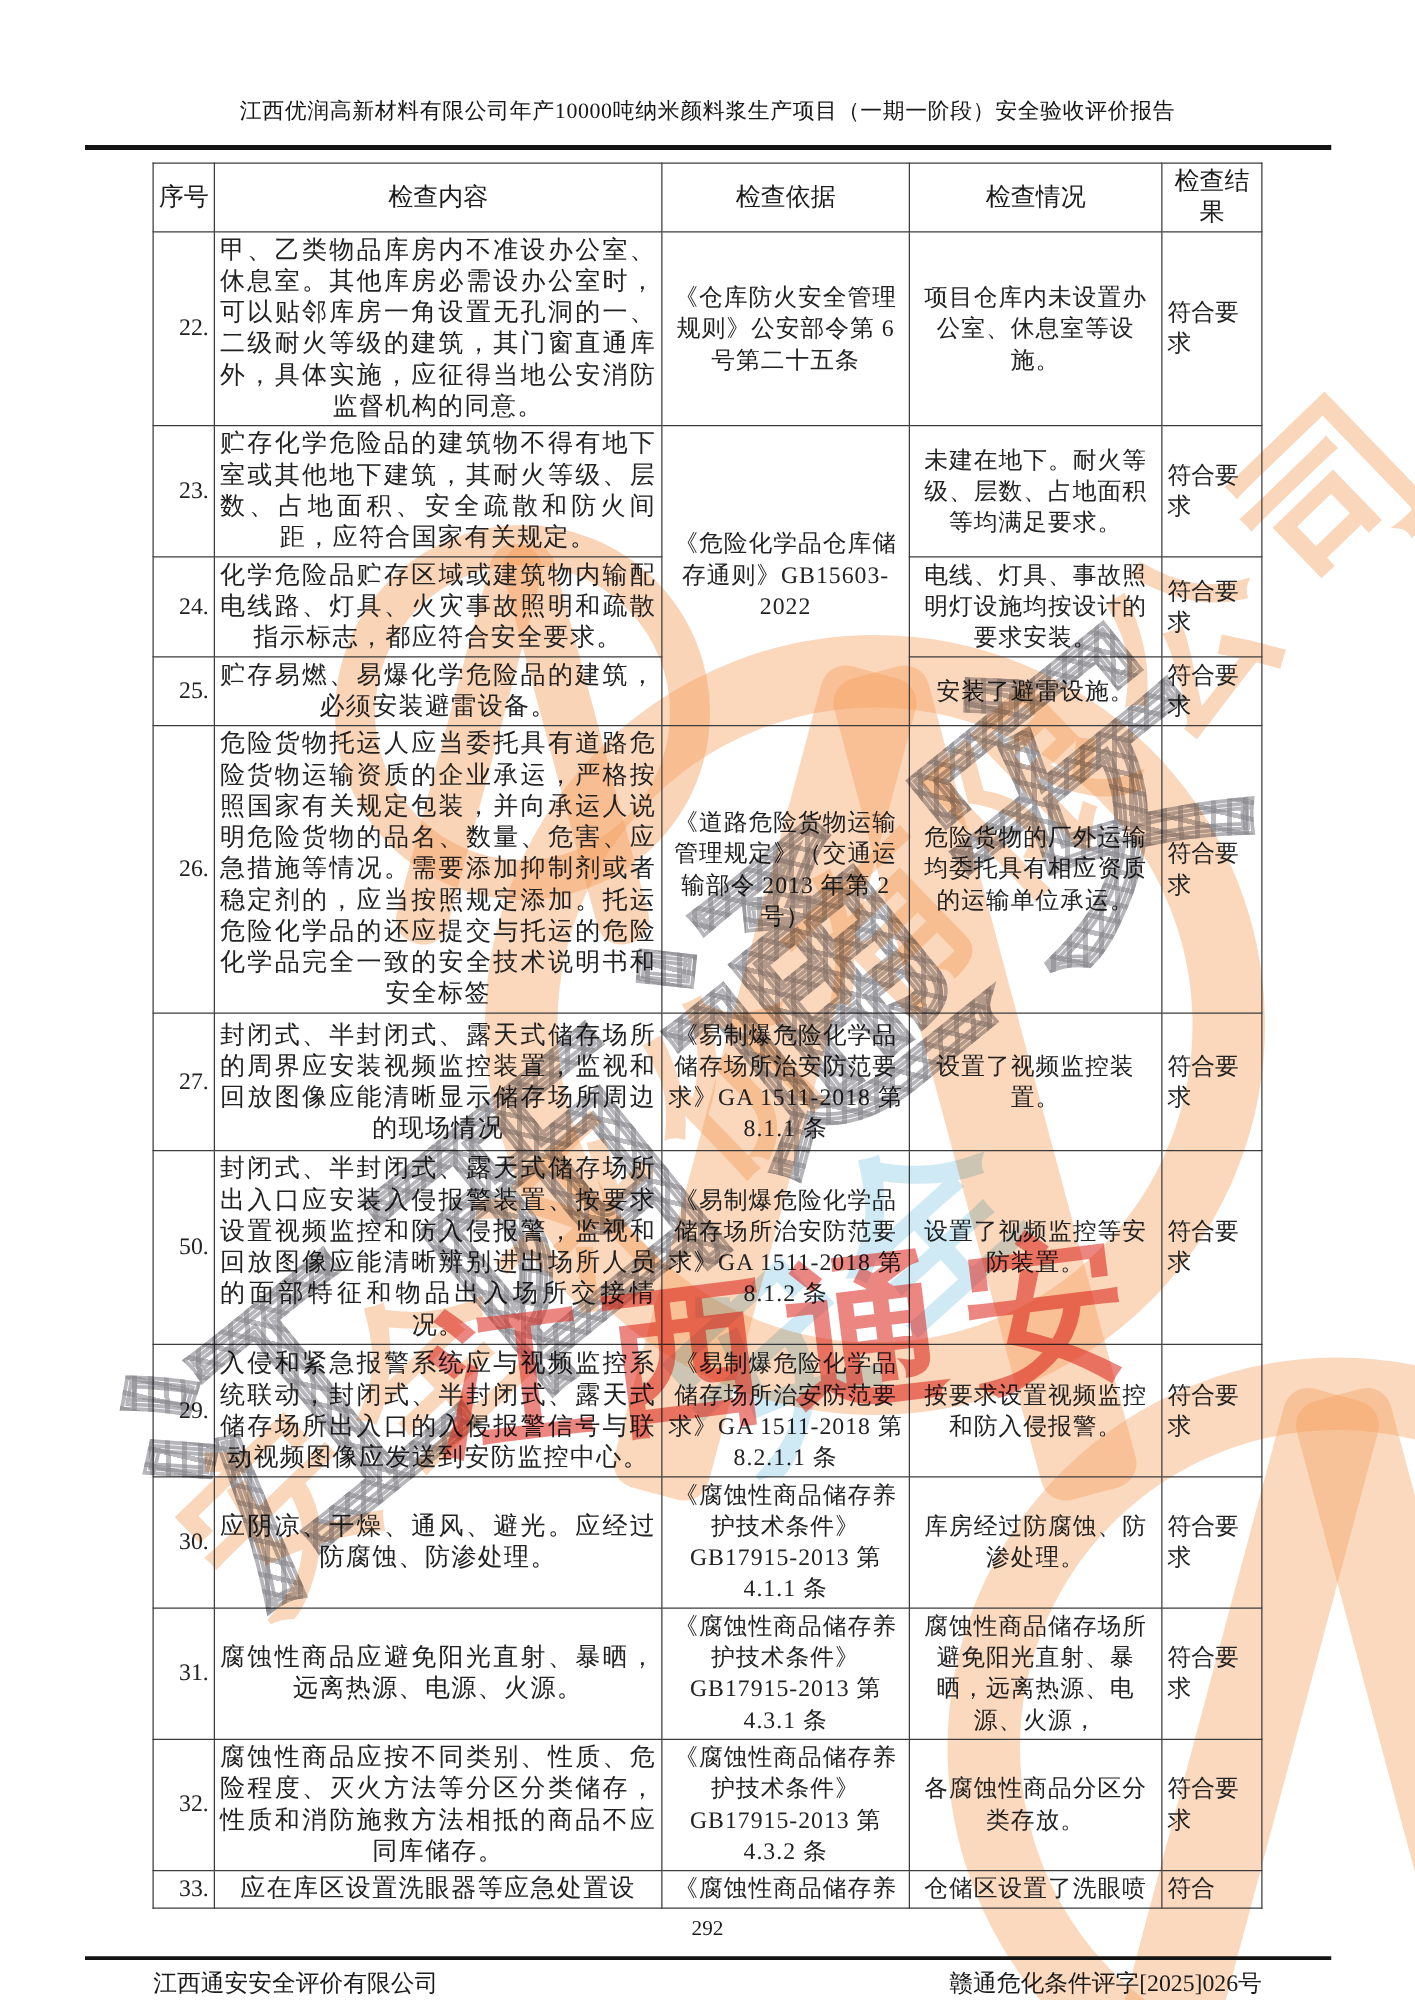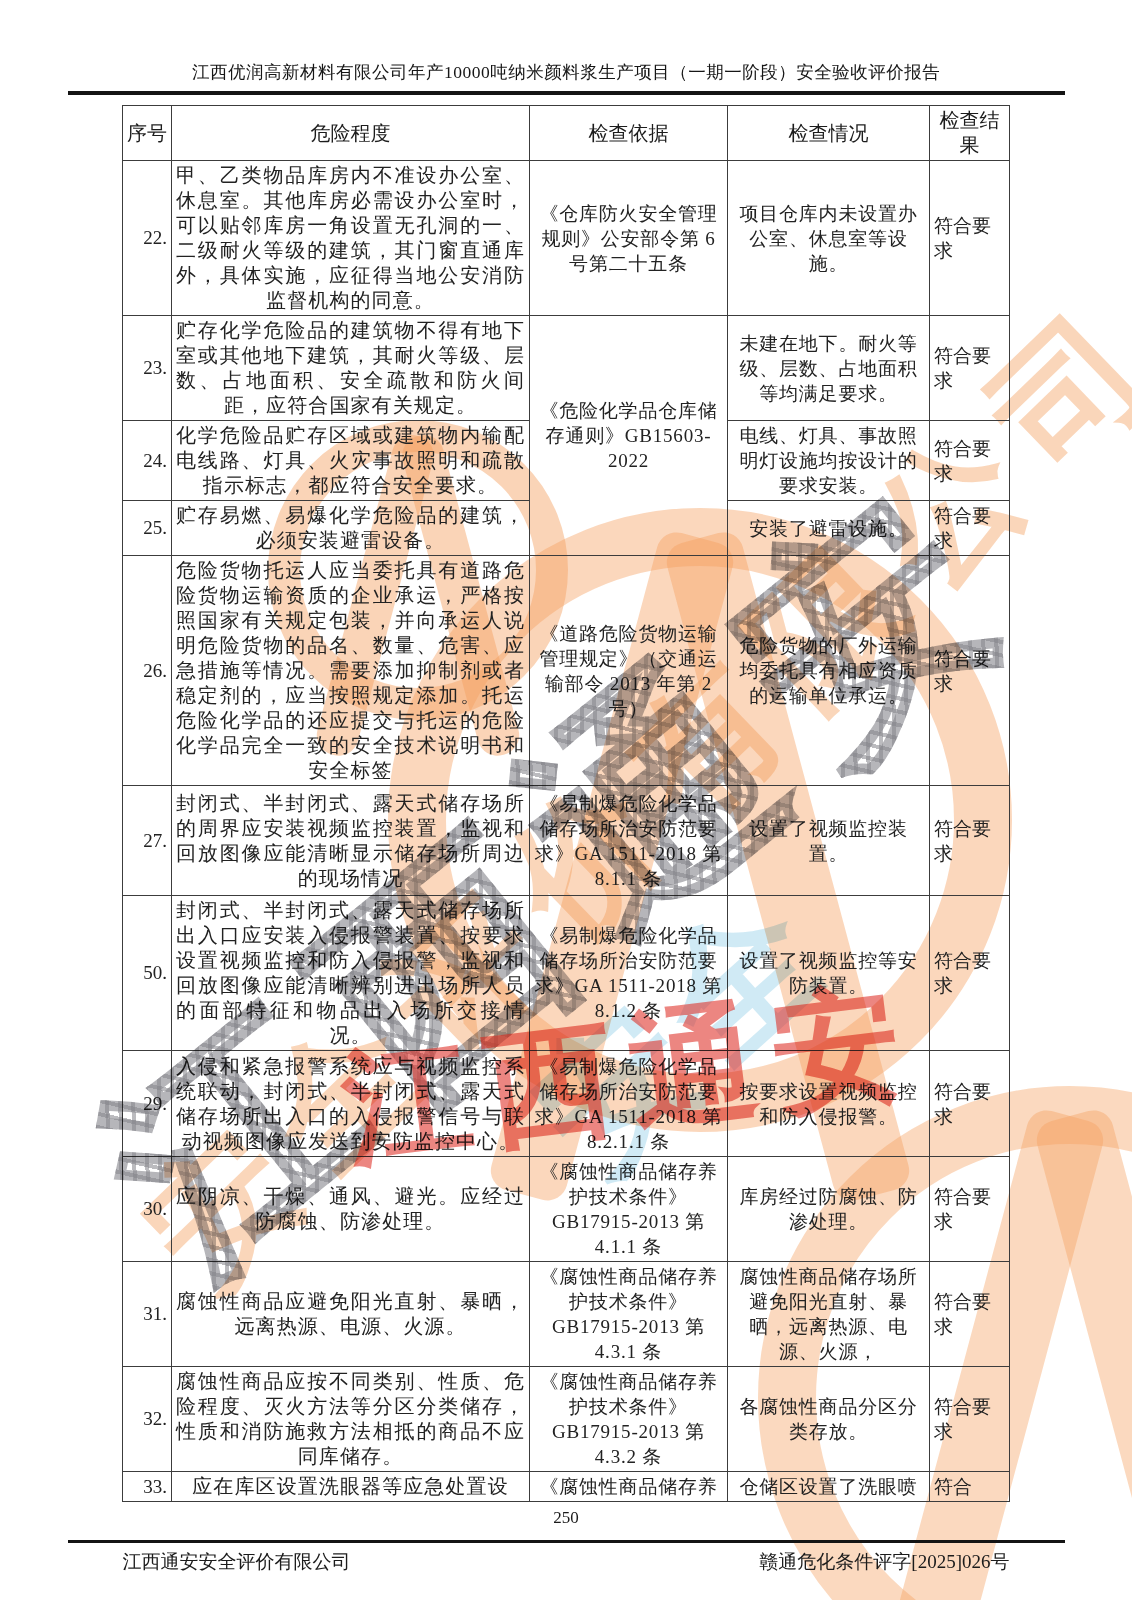--- a/index.html
+++ b/index.html
@@ -8,21 +8,21 @@
     width:1132px;height:1600px;
     margin:0 auto;
     background:#ffffff;
     overflow:hidden;
     font-family:"Liberation Serif","DejaVu Serif",serif;
     color:#222;
   }
   
   .doc-header{position:relative;z-index:3;padding-top:60px;}
   .doc-title{
-    width:1000px;margin:0 auto;
+    width:1000px;margin:16px auto;
     text-align:center;
     font-size:17.5px;letter-spacing:.5px;
     color:#161616;
     white-space:nowrap;
   }
   .title-rule{
     width:997px;height:4px;background:#141414;
     margin:7px auto 0 auto;
   }
   
@@ -160,21 +160,21 @@
       <colgroup>
         <col style="width:49px">
           <col style="width:358px">
           <col style="width:198px">
           <col style="width:202px">
           <col style="width:80px">
       </colgroup>
       <tbody>
           <tr class="h54">
         <th class="hdr">序号</th>
-        <th class="hdr">危险程度</th>
+        <th class="hdr">检查内容</th>
         <th class="hdr">检查依据</th>
         <th class="hdr">检查情况</th>
         <th class="hdr">检查结果</th>
       </tr>
       <tr class="h150">
         <td class="no">22.</td>
         <td class="content">甲、乙类物品库房内不准设办公室、休息室。其他库房必需设办公室时，可以贴邻库房一角设置无孔洞的一、二级耐火等级的建筑，其门窗直通库外，具体实施，应征得当地公安消防监督机构的同意。</td>
         <td class="basis">《仓库防火安全管理规则》公安部令第 6 号第二十五条</td>
         <td class="status">项目仓库内未设置办公室、休息室等设施。</td>
         <td class="result">符合要求</td>
@@ -251,21 +251,21 @@
         <td class="no">33.</td>
         <td class="content" style="text-align-last:center;">应在库区设置洗眼器等应急处置设</td>
         <td class="basis">《腐蚀性商品储存养</td>
         <td class="status">仓储区设置了洗眼喷</td>
         <td class="result">符合</td>
       </tr>
     </tbody>
       </table>
   </div>
 
-  <div class="page-number">250</div>
+  <div class="page-number">292</div>
   <div class="footer-rule"></div>
   <div class="doc-footer">
     <span>江西通安安全评价有限公司</span>
     <span>赣通危化条件评字[2025]026号</span>
   </div>
 
   <div class="wm wm-over" style="left:0;top:0;width:100%;height:100%;">
     <div class="wm wm-gray-text">江西通安</div>
     <div class="wm wm-blue-text">安全</div>
     <div class="wm wm-red-text">江西通安</div>

